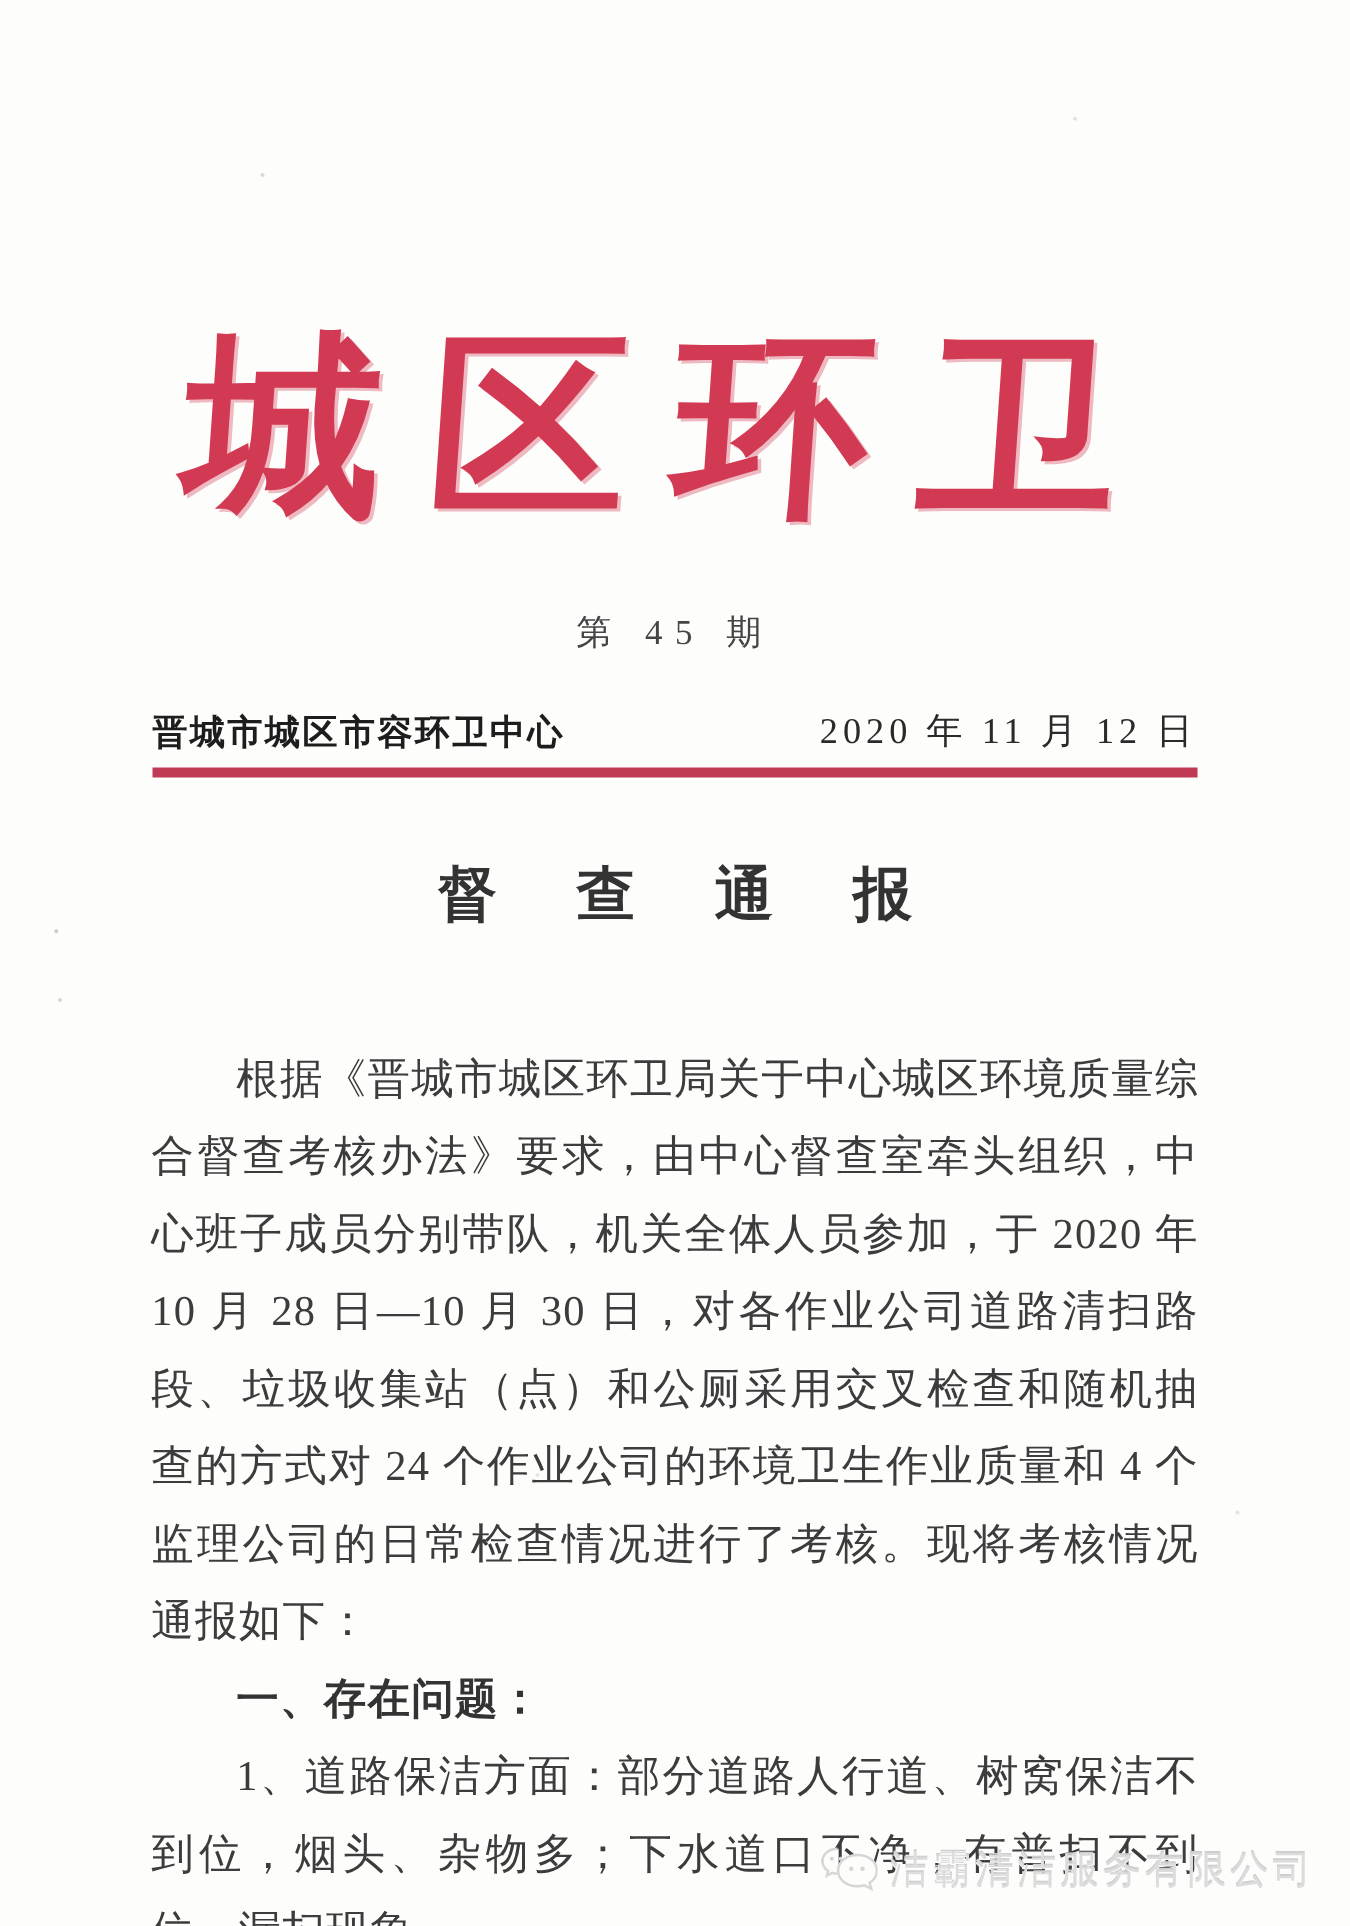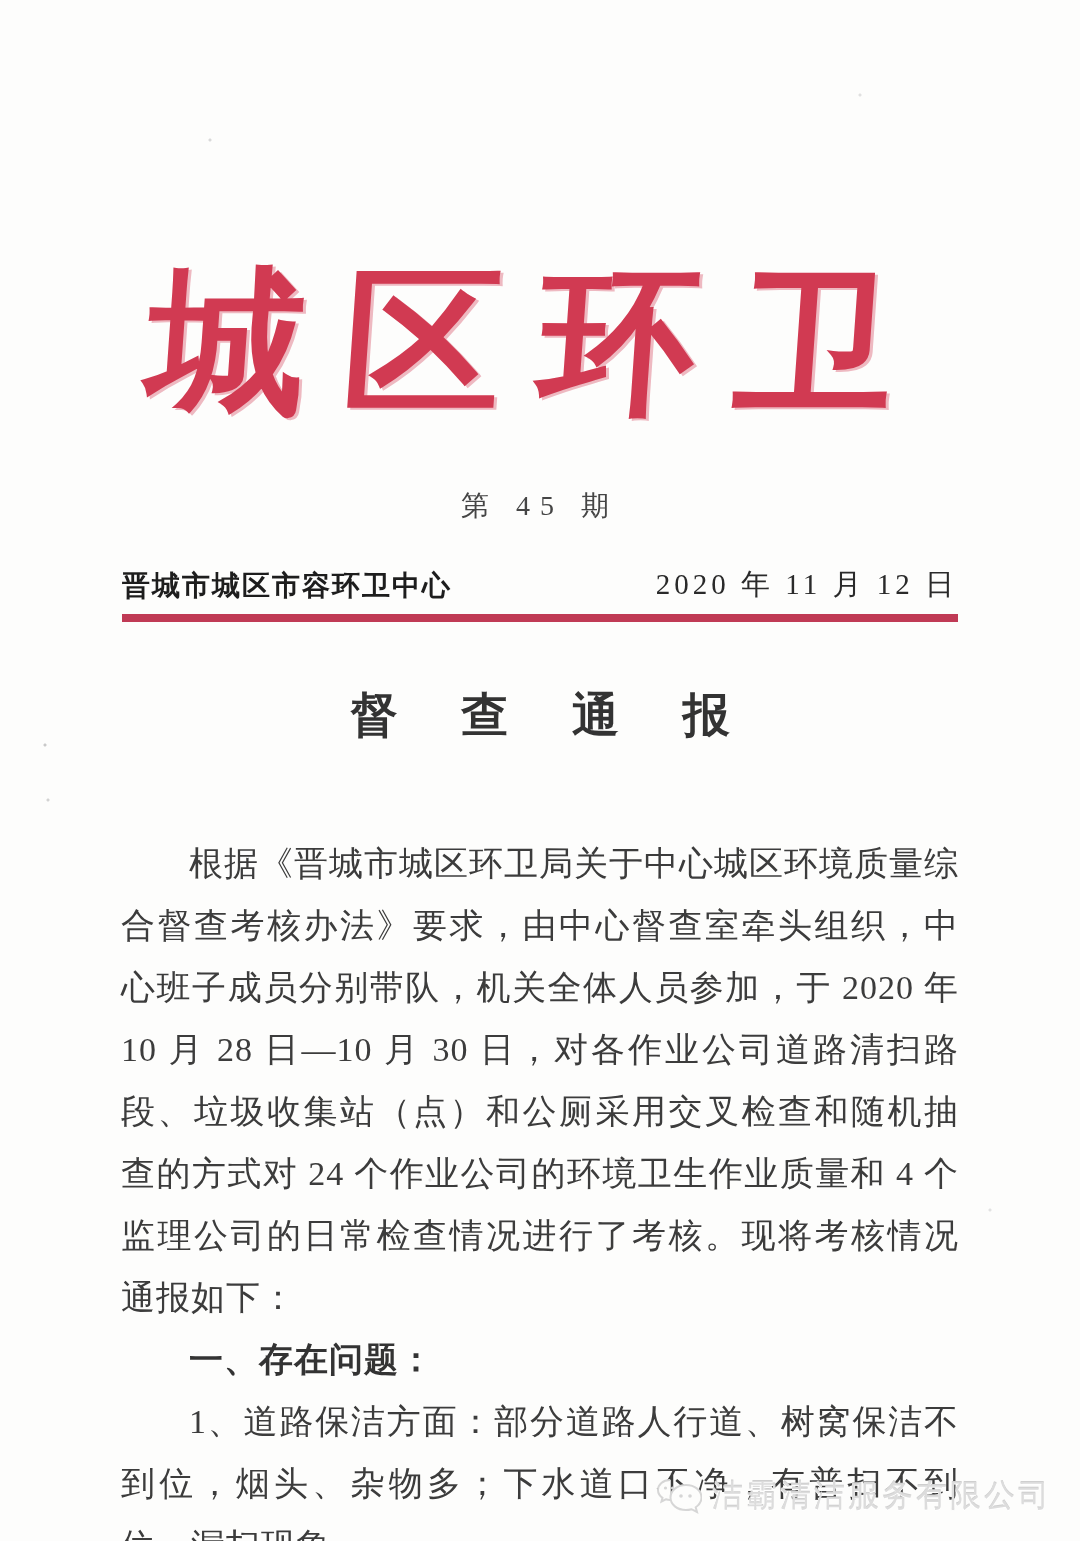--- a/index.html
+++ b/index.html
@@ -99,21 +99,21 @@
   .section-heading {
     font-weight: bold;
     color: #333333;
   }
 
   .watermark {
     position: absolute;
     right: 28px;
     bottom: 24px;
     display: flex;
-    align-items: center;
+    align-items: flex-start;
     gap: 10px;
     color: #dcdcdc;
     font-size: 31px;
     letter-spacing: 3px;
     text-shadow: 0 1px 0 #ffffff, 0 -1px 0 #cfcfcf;
     white-space: nowrap;
   }
   .wechat-icon { width: 46px; height: 40px; flex: 0 0 auto; }
 </style>
 </head>

